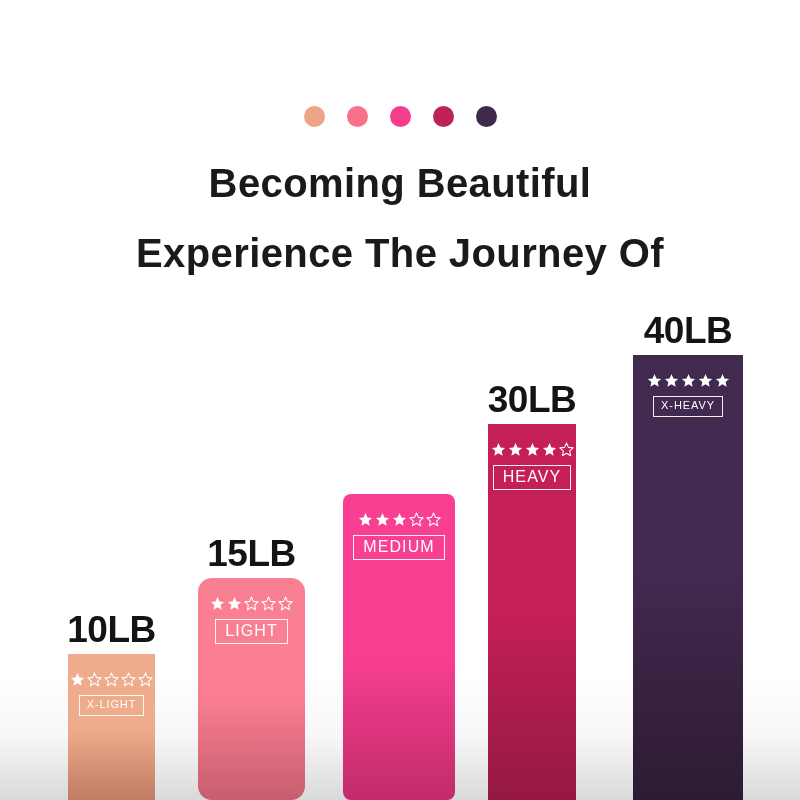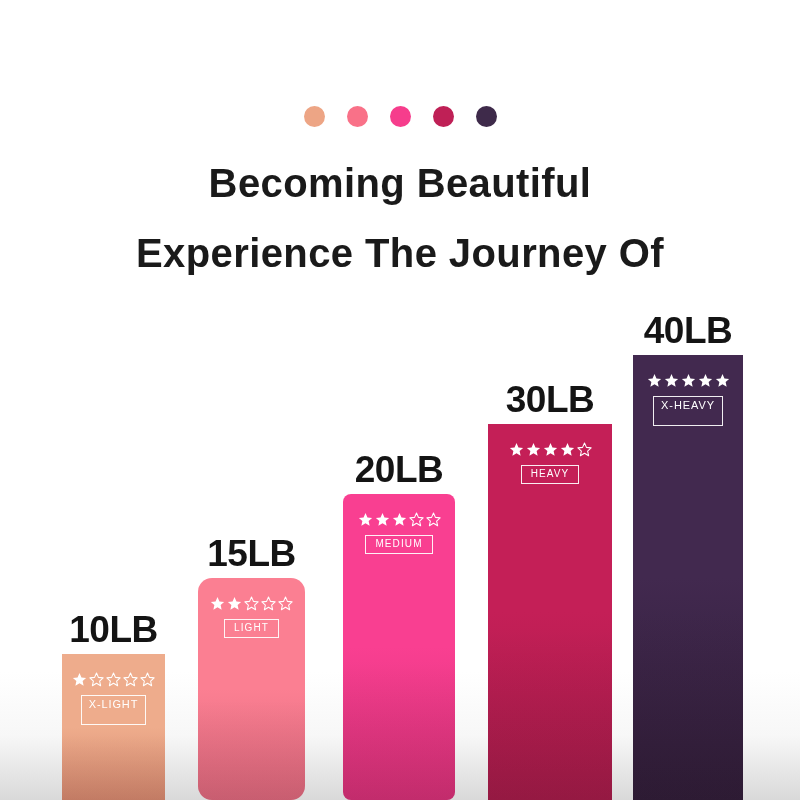--- a/index.html
+++ b/index.html
@@ -106,49 +106,49 @@
     margin-bottom: 8px;
   }
   .star {
     display: block;
     width: 15px;
     height: 15px;
   }
   .badge-box {
     border: 1.6px solid rgba(255,255,255,0.92);
     color: #ffffff;
-    font-size: 10px;
+    font-size: 16px;
     letter-spacing: 1.1px;
     padding: 3px 9px 4px 9px;
     line-height: 1;
     white-space: nowrap;
     font-weight: 400;
   }
-  .badge-box.small { font-size: 11px; letter-spacing: 0.9px; padding: 3px 7px 14px 7px; }
+  .badge-box.small { font-size: 11px; letter-spacing: 0.9px; padding: 3px 7px 5px 7px; }
 </style>
 </head>
 <body>
 
 <div id="canvas">
 
   <div id="dot-row">
       <span class="dot" style="background: rgb(237, 165, 133);"></span>
       <span class="dot" style="background: rgb(249, 113, 136);"></span>
       <span class="dot" style="background: rgb(246, 61, 140);"></span>
       <span class="dot" style="background: rgb(191, 32, 86);"></span>
       <span class="dot" style="background: rgb(62, 42, 74);"></span>
     </div>
 
   <div id="heading">
     <span class="heading-line">Becoming Beautiful</span>
     <span class="heading-line">Experience The Journey Of</span>
   </div>
 
   <div id="chart">
-      <div class="bar-group" style="left: 62px; width: 103px; height: 146px;">
+      <div class="bar-group" style="left: 68px; width: 87px; height: 146px;">
         <div class="bar-label">10LB</div>
         <div class="bar" style="background: linear-gradient(rgb(238, 172, 140) 0%, rgb(238, 172, 140) 50%, rgb(217, 140, 112) 100%);">
           <div class="bar-shade"></div>
           <div class="badge">
             <div class="stars">
               <svg viewBox="0 0 24 24" class="star">
                 <polygon points="12,1.6 15.1,8.6 22.6,9.4 17,14.5 18.6,22 12,18.1 5.4,22 7,14.5 1.4,9.4 8.9,8.6" fill="#ffffff"></polygon>
               </svg>
               <svg viewBox="0 0 24 24" class="star">
                 <polygon points="12,1.6 15.1,8.6 22.6,9.4 17,14.5 18.6,22 12,18.1 5.4,22 7,14.5 1.4,9.4 8.9,8.6" fill="none" stroke="#ffffff" stroke-width="1.7" stroke-linejoin="round"></polygon>
@@ -187,21 +187,20 @@
               </svg>
               <svg viewBox="0 0 24 24" class="star">
                 <polygon points="12,1.6 15.1,8.6 22.6,9.4 17,14.5 18.6,22 12,18.1 5.4,22 7,14.5 1.4,9.4 8.9,8.6" fill="none" stroke="#ffffff" stroke-width="1.7" stroke-linejoin="round"></polygon>
               </svg>
             </div>
             <div class="badge-box">LIGHT</div>
           </div>
         </div>
       </div>
       <div class="bar-group" style="left: 343px; width: 112px; height: 306px;">
-        <div class="bar-label">20LB</div>
         <div class="bar" style="background: linear-gradient(rgb(249, 63, 145) 0%, rgb(249, 63, 145) 50%, rgb(217, 49, 121) 100%); border-radius: 8px;">
           <div class="bar-shade"></div>
           <div class="badge">
             <div class="stars">
               <svg viewBox="0 0 24 24" class="star">
                 <polygon points="12,1.6 15.1,8.6 22.6,9.4 17,14.5 18.6,22 12,18.1 5.4,22 7,14.5 1.4,9.4 8.9,8.6" fill="#ffffff"></polygon>
               </svg>
               <svg viewBox="0 0 24 24" class="star">
                 <polygon points="12,1.6 15.1,8.6 22.6,9.4 17,14.5 18.6,22 12,18.1 5.4,22 7,14.5 1.4,9.4 8.9,8.6" fill="#ffffff"></polygon>
               </svg>
@@ -212,21 +211,21 @@
                 <polygon points="12,1.6 15.1,8.6 22.6,9.4 17,14.5 18.6,22 12,18.1 5.4,22 7,14.5 1.4,9.4 8.9,8.6" fill="none" stroke="#ffffff" stroke-width="1.7" stroke-linejoin="round"></polygon>
               </svg>
               <svg viewBox="0 0 24 24" class="star">
                 <polygon points="12,1.6 15.1,8.6 22.6,9.4 17,14.5 18.6,22 12,18.1 5.4,22 7,14.5 1.4,9.4 8.9,8.6" fill="none" stroke="#ffffff" stroke-width="1.7" stroke-linejoin="round"></polygon>
               </svg>
             </div>
             <div class="badge-box">MEDIUM</div>
           </div>
         </div>
       </div>
-      <div class="bar-group" style="left: 488px; width: 124px; height: 376px;">
+      <div class="bar-group" style="left: 488px; width: 88px; height: 376px;">
         <div class="bar-label">30LB</div>
         <div class="bar" style="background: linear-gradient(rgb(196, 31, 87) 0%, rgb(196, 31, 87) 50%, rgb(165, 27, 73) 100%);">
           <div class="bar-shade"></div>
           <div class="badge">
             <div class="stars">
               <svg viewBox="0 0 24 24" class="star">
                 <polygon points="12,1.6 15.1,8.6 22.6,9.4 17,14.5 18.6,22 12,18.1 5.4,22 7,14.5 1.4,9.4 8.9,8.6" fill="#ffffff"></polygon>
               </svg>
               <svg viewBox="0 0 24 24" class="star">
                 <polygon points="12,1.6 15.1,8.6 22.6,9.4 17,14.5 18.6,22 12,18.1 5.4,22 7,14.5 1.4,9.4 8.9,8.6" fill="#ffffff"></polygon>

